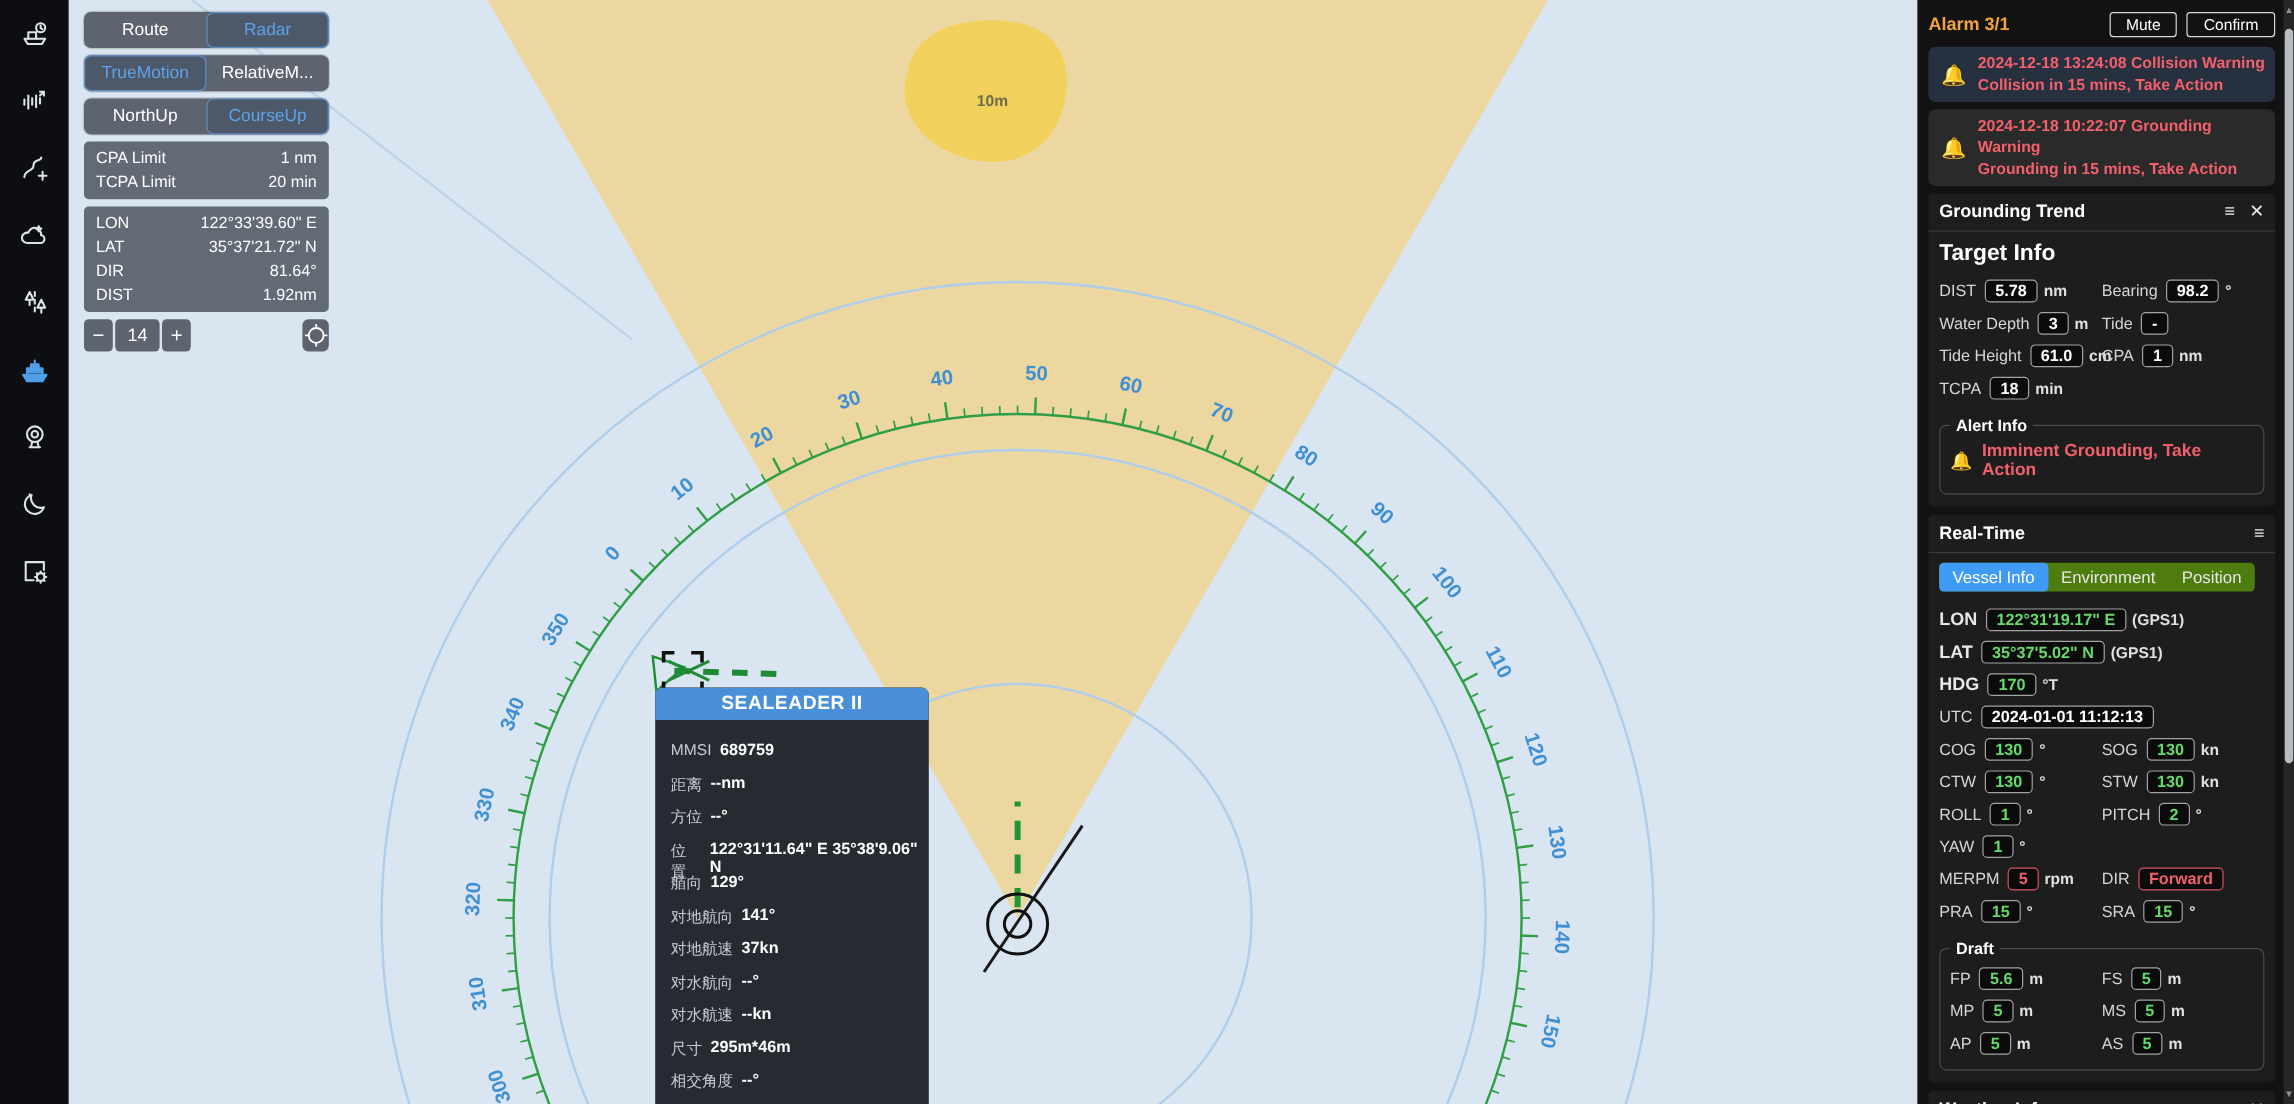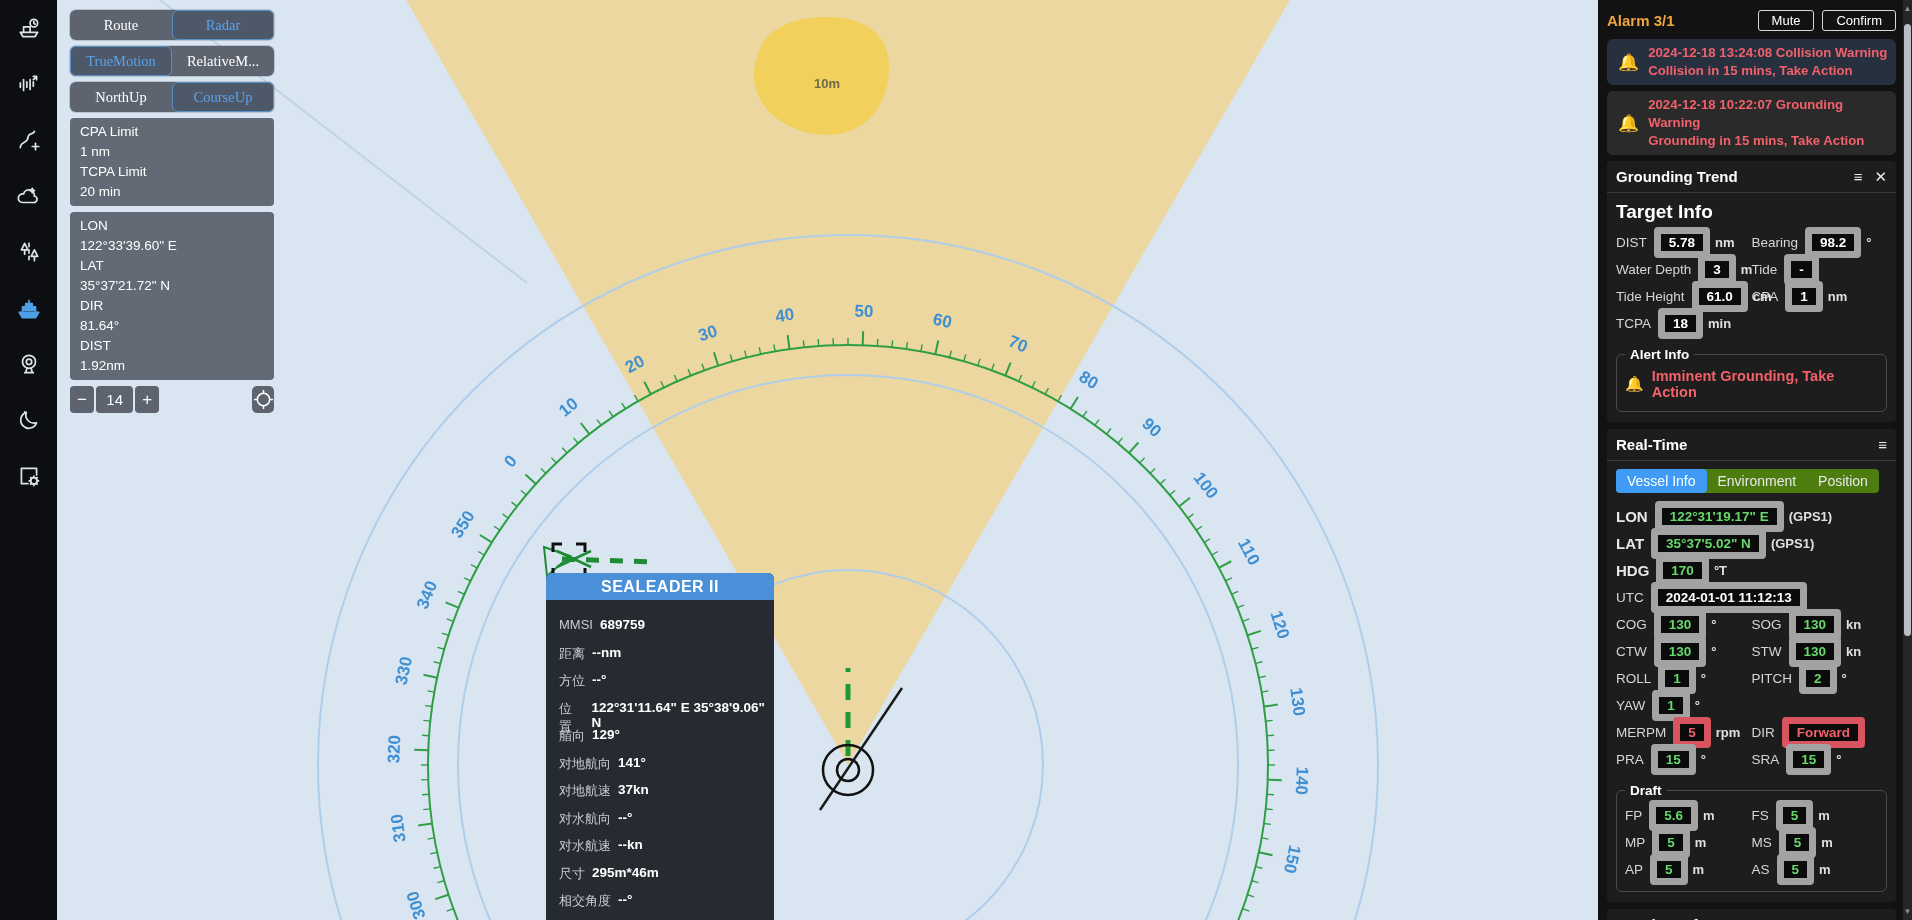--- a/index.html
+++ b/index.html
@@ -19,24 +19,24 @@
   .map-svg { position:absolute; left:0; top:0; }
   .compass-label { fill:#3f8fd2; font-size:17px; font-weight:600; }
   .depth-label { fill:#6b6b4c; font-size:13px; font-weight:600; }
 
   
   .ctl-stack { position:absolute; left:13px; top:10px; width:204px; z-index:10; }
   .toggle-row { display:flex; background:#5d6470; border-radius:6px; height:30px; margin-bottom:6px;
     box-shadow:0 0 0 1px rgba(0,0,0,.15); }
   .toggle-opt { flex:1; display:flex; align-items:center; justify-content:center; color:#fff;
     font-size:14.5px; border-radius:6px; border:1px solid transparent; cursor:pointer;
-    white-space:nowrap; overflow:hidden; text-overflow:ellipsis; padding:0 4px;font-family:Liberation Serif, serif; }
+    white-space:nowrap; overflow:hidden; text-overflow:ellipsis; padding:0 4px; }
   .toggle-opt.on { color:#5da2ea; border-color:#5b90c8; background:rgba(30,50,80,.25); }
   .info-card { background:rgba(88,96,108,.93); border-radius:4px; color:#fff; padding:4px 10px; margin-bottom:6px; }
-  .info-row { display:flex; justify-content:space-between; font-size:13.5px; line-height:20px;flex-direction:column; }
+  .info-row { display:flex; justify-content:space-between; font-size:13.5px; line-height:20px; }
   .zoom-row { display:flex; align-items:center; margin-top:2px; }
   .zoom-btn { width:30px; height:27px; background:#5d6470; border-radius:4px; color:#fff; font-size:17px;
     display:flex; align-items:center; justify-content:center; cursor:pointer; }
   .zoom-val { width:46px; height:27px; background:#5d6470; border-radius:4px; color:#fff; font-size:15px;
     display:flex; align-items:center; justify-content:center; margin:0 2px; }
   .center-btn { width:27px; height:27px; background:#5d6470; border-radius:5px; margin-left:93px;
     display:flex; align-items:center; justify-content:center; cursor:pointer; }
 
   
   .tooltip { position:absolute; left:489px; top:573px; width:228px; background:#262a31;
@@ -67,21 +67,21 @@
   .panel-head { display:flex; align-items:center; height:32px; border-bottom:1px solid #3a3a3a; margin:0 -9px 8px; padding:0 9px; }
   .panel-title { color:#fff; font-weight:bold; font-size:15px; flex:1; }
   .panel-ico { color:#e8e8e8; font-size:15px; margin-left:12px; cursor:pointer; line-height:1; }
 
   .sec-label { color:#fff; font-weight:bold; font-size:19px; margin:2px 0 6px; }
   .kv-grid { display:flex; flex-wrap:wrap; }
   .kv-cell { width:50%; display:flex; align-items:center; height:27px; }
   .kv-cell.wide { width:100%; }
   .kv-label { color:#d6d6d6; font-size:13.5px; margin-right:7px; white-space:nowrap; }
   .kv-label.big { font-weight:bold; font-size:15px; color:#e8e8e8; }
-  .vbox { background:#0b0b0b; border:7px solid #a3a3a3; border-radius:4px; padding:1px 8px;
+  .vbox { background:#0b0b0b; border:1px solid #a3a3a3; border-radius:4px; padding:1px 8px;
     color:#fff; font-weight:bold; font-size:13.5px; white-space:nowrap; }
   .vbox.green { color:#66d96b; }
   .vbox.red { border-color:#d85560; color:#f2606b; }
   .kv-unit { color:#e0e0e0; font-size:13px; margin-left:5px; font-weight:bold; white-space:nowrap; }
 
   fieldset.grp { border:1px solid #4a4a4a; border-radius:6px; padding:4px 8px 8px; margin:10px 0 2px; }
   fieldset.grp legend { color:#fff; font-weight:bold; font-size:13.5px; padding:0 5px;margin-top:21px; }
   .alert-line { color:#f2606b; font-weight:bold; font-size:14.5px; display:flex; align-items:center; padding:2px 0 3px; }
   .alert-line .bell { margin-right:8px; font-size:15px; }
 

